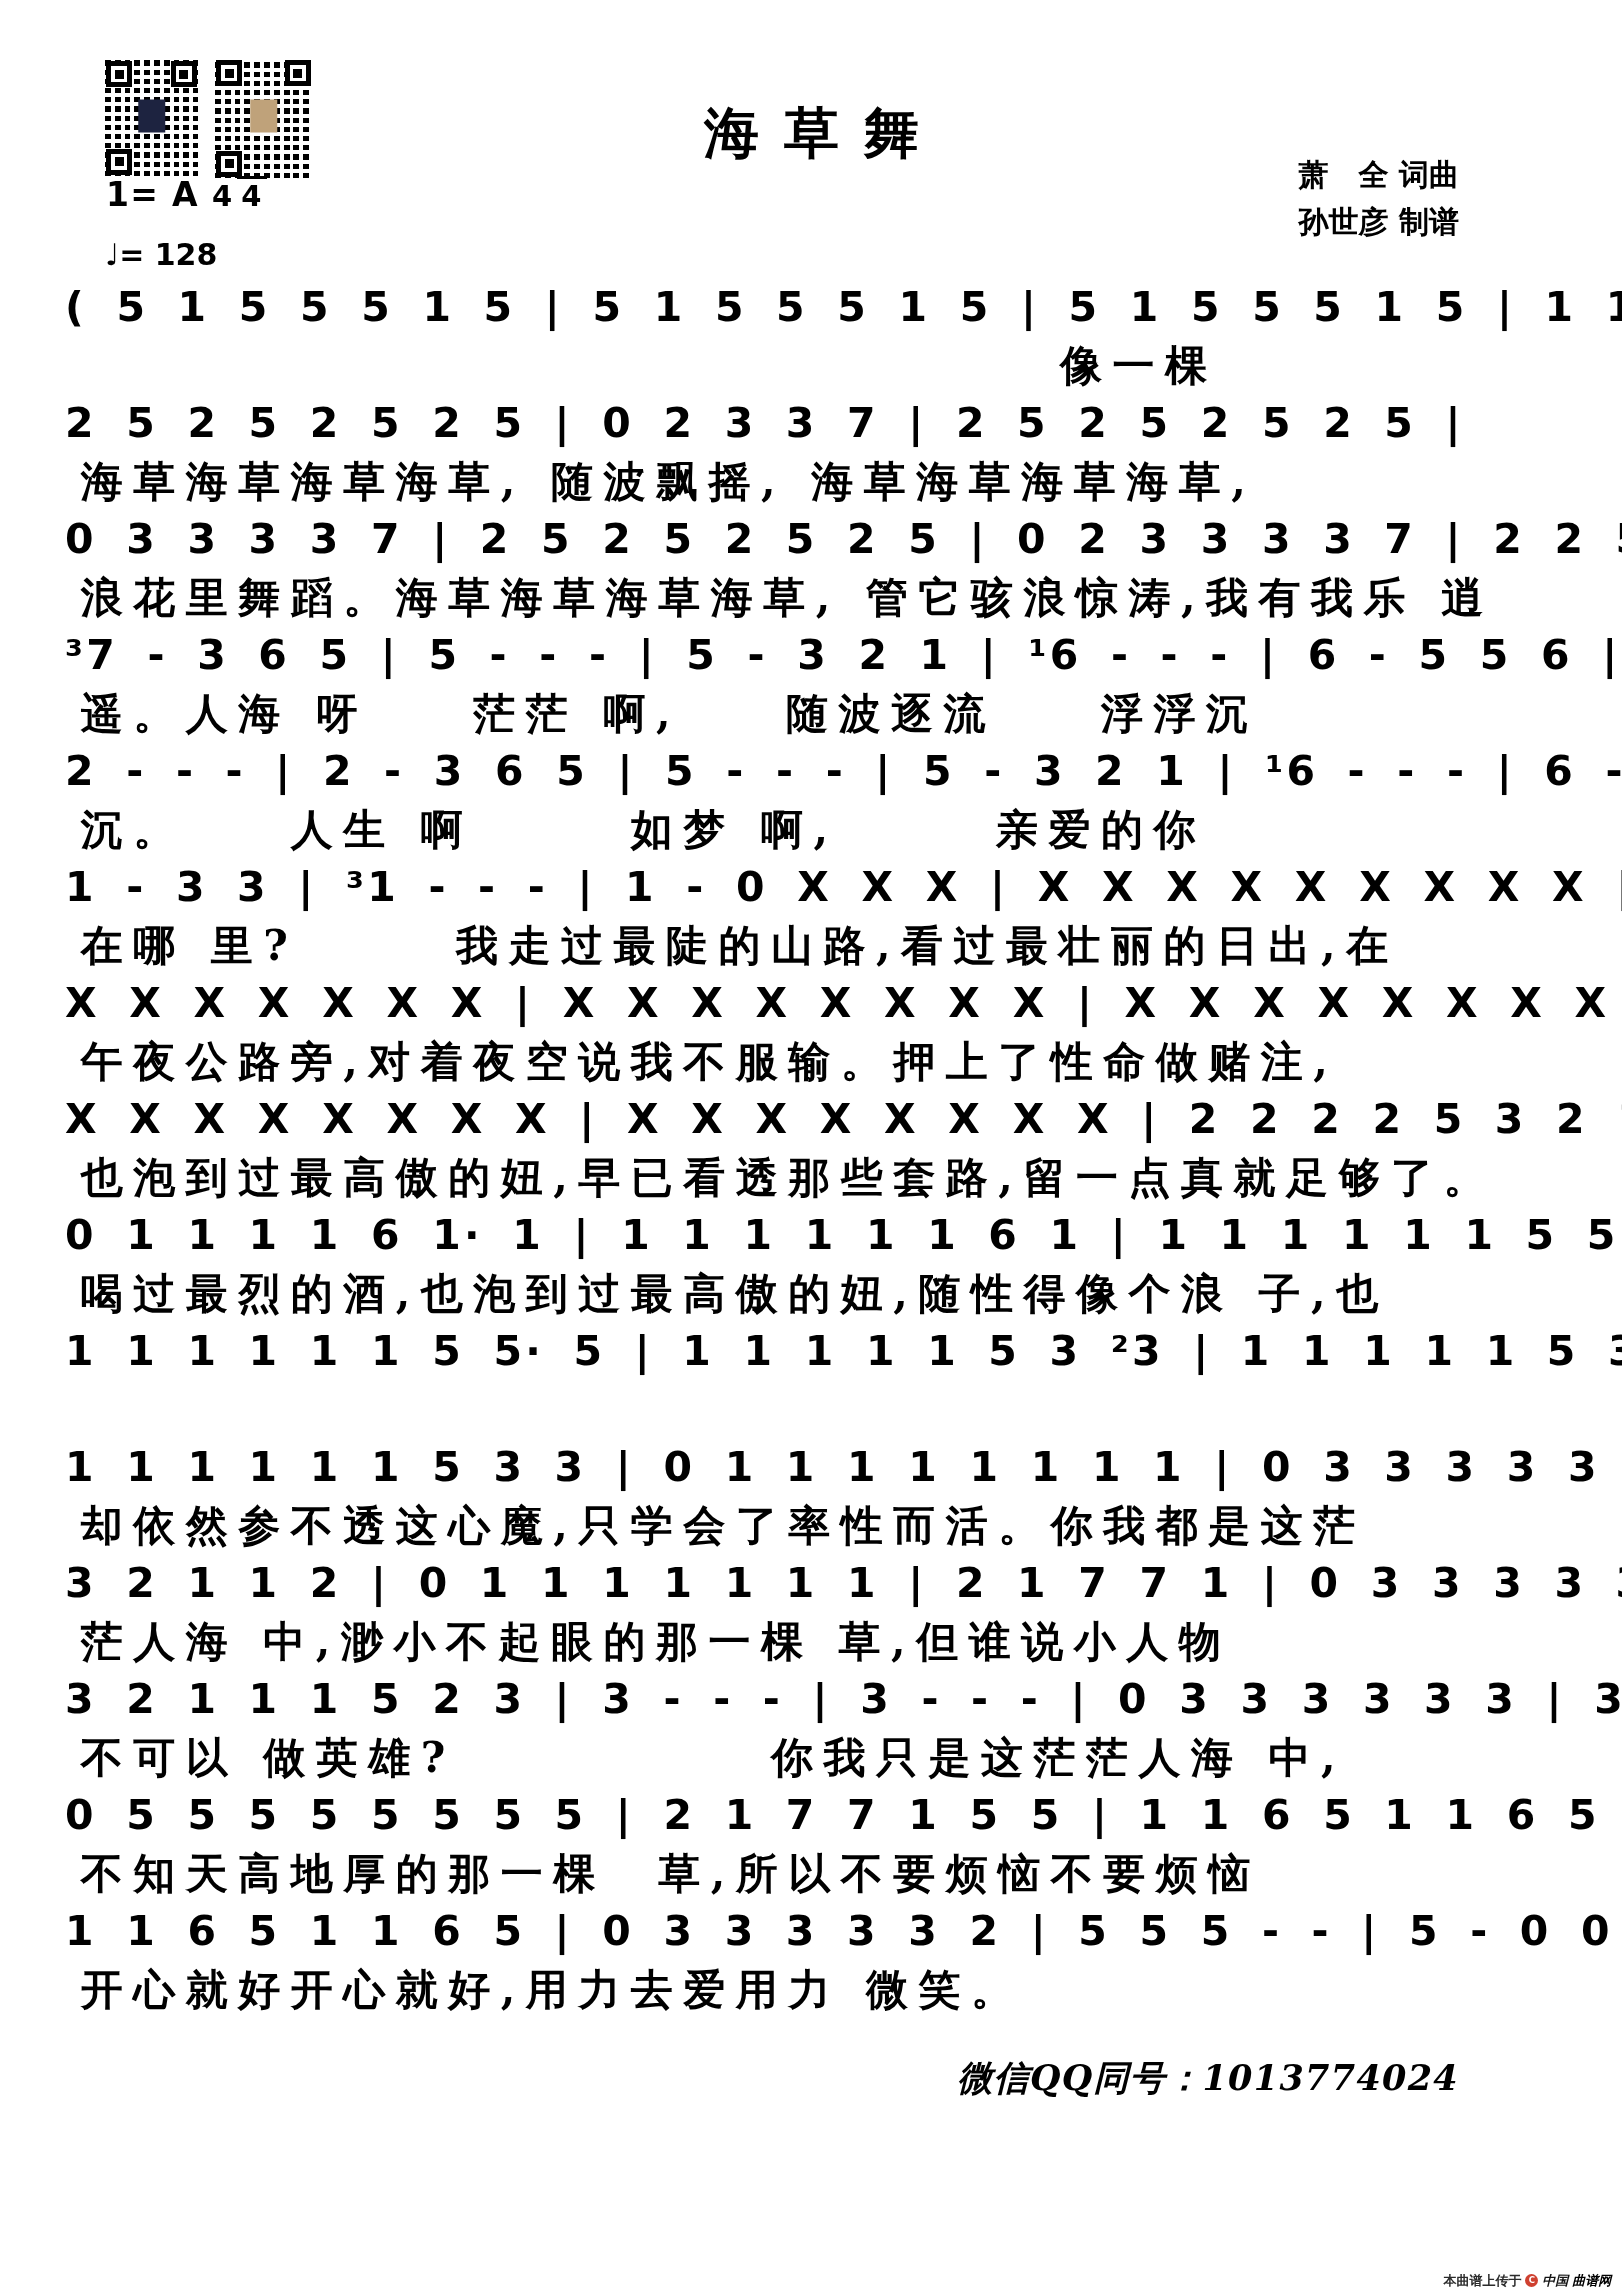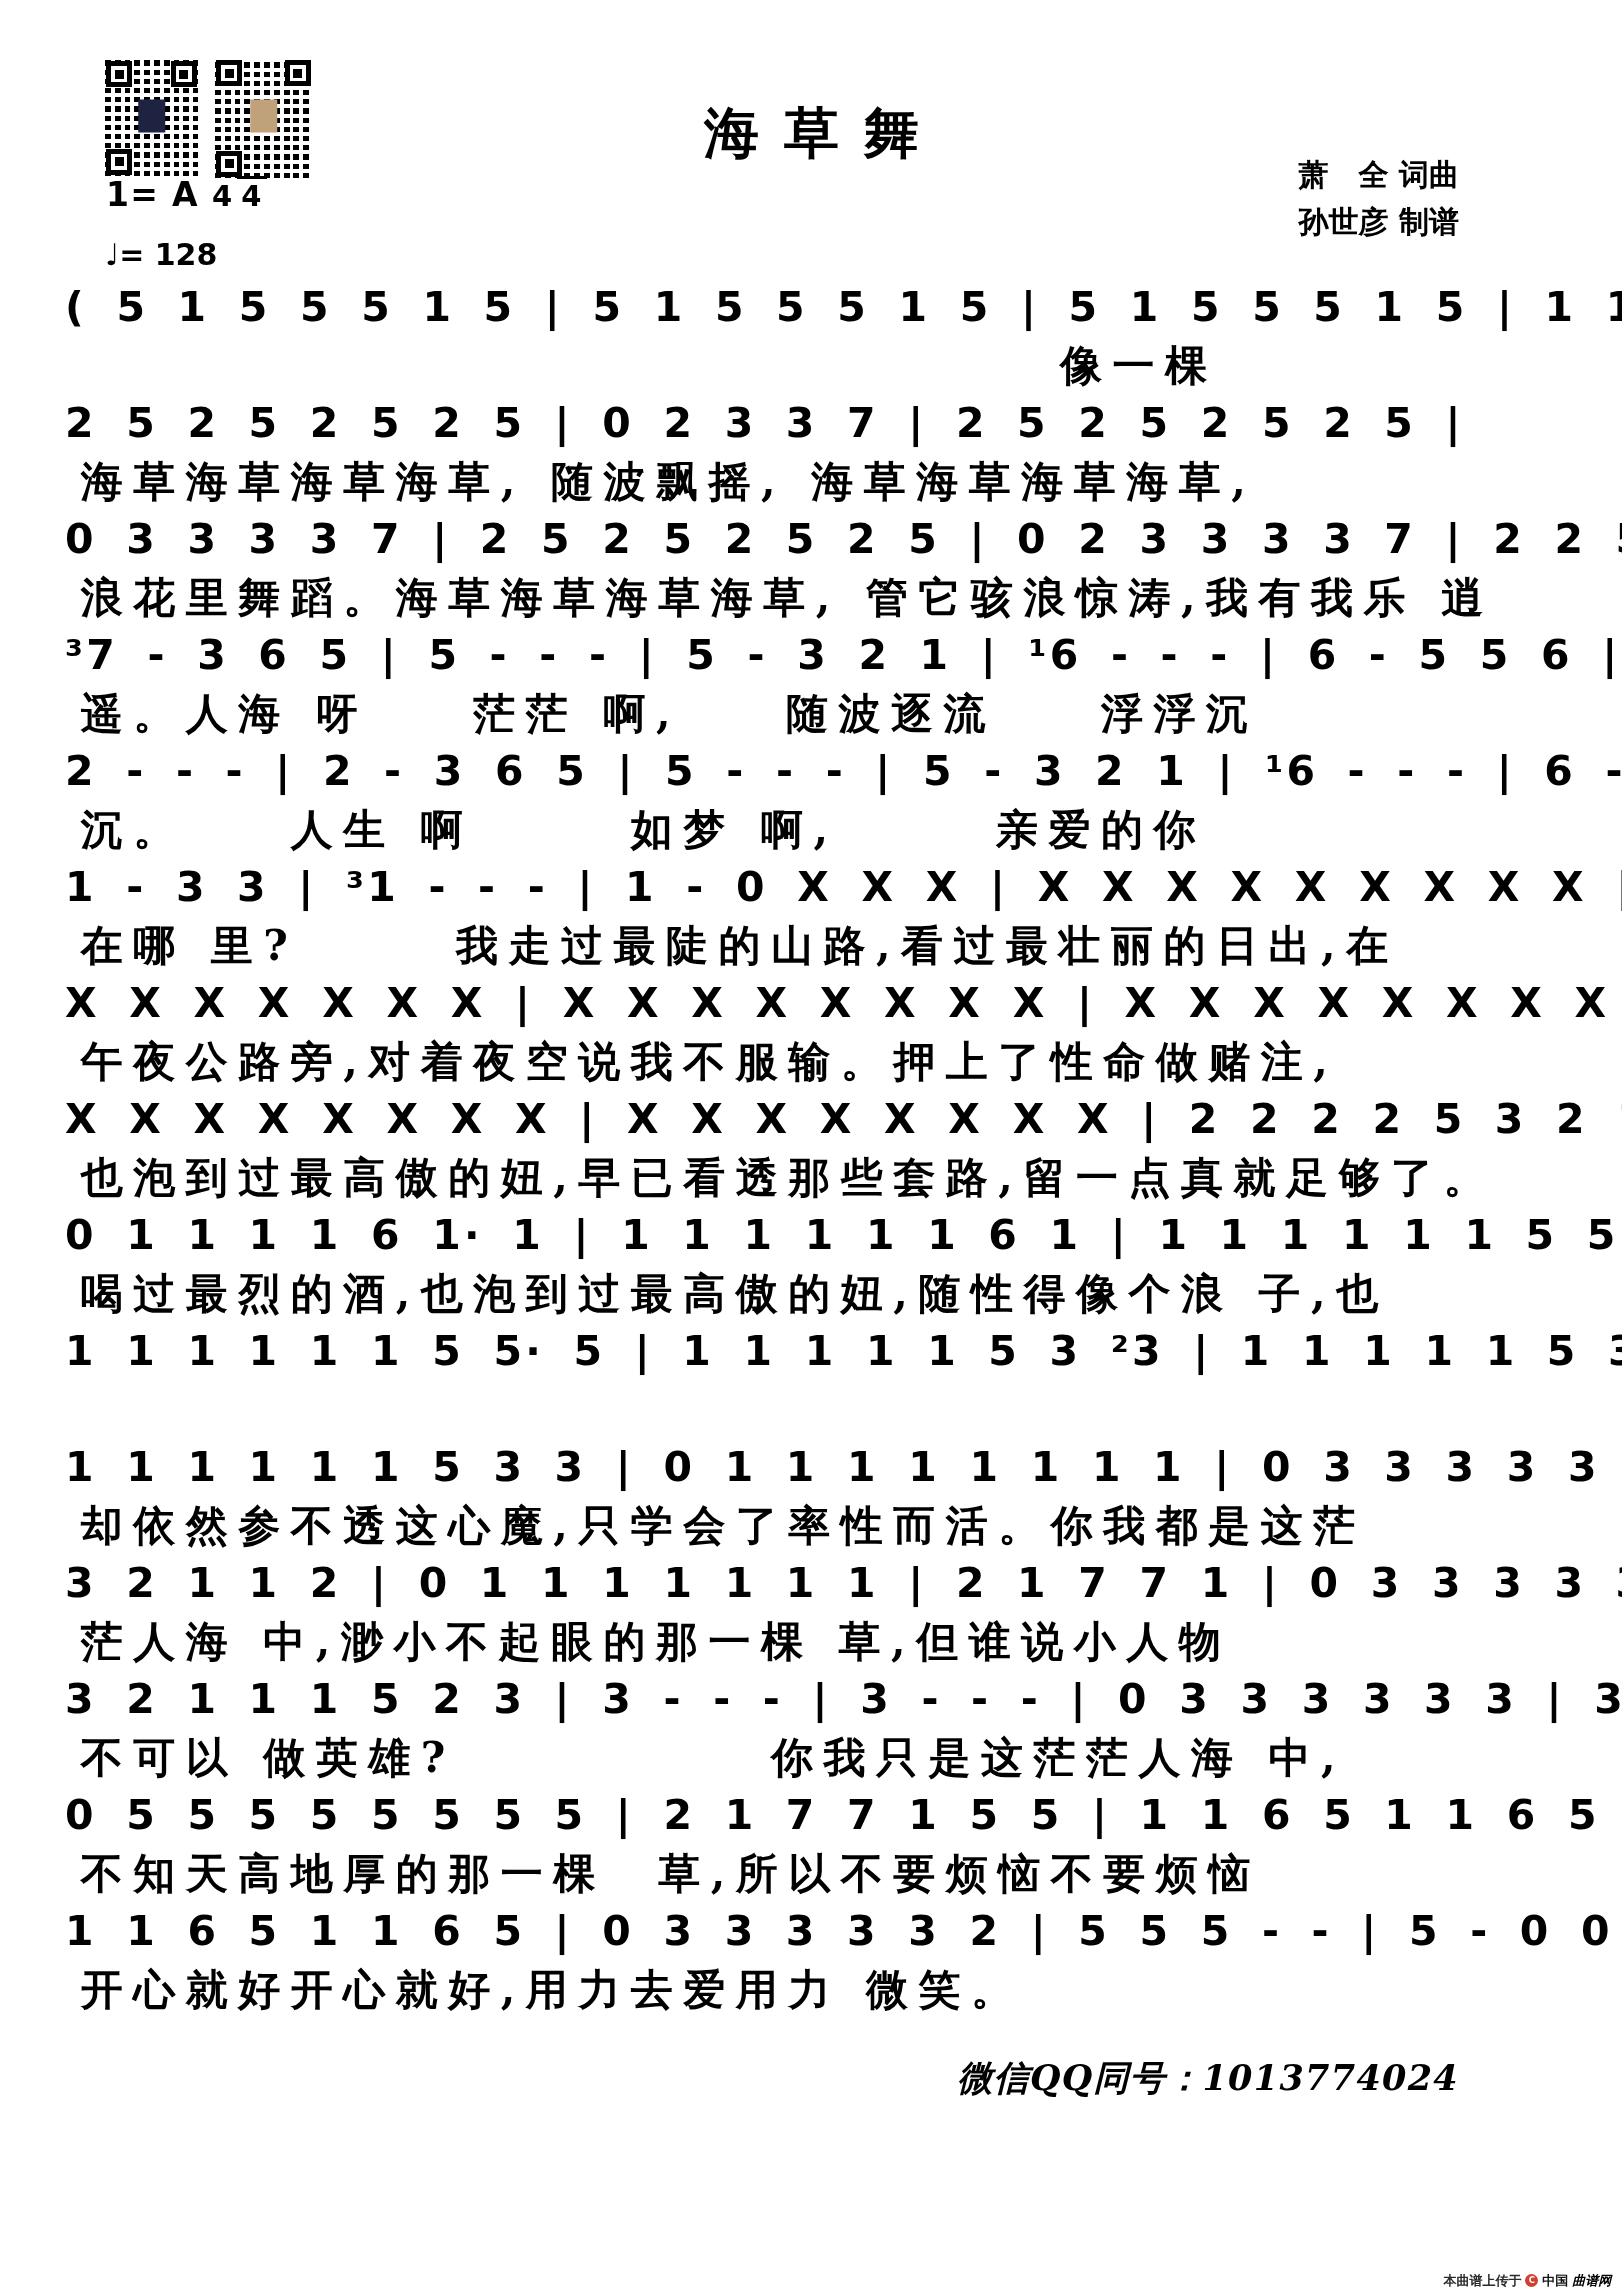--- a/index.html
+++ b/index.html
@@ -67,21 +67,21 @@
   .watermark{
     position:absolute;right:11.8px;top:2273px;height:15.7px;
     display:flex;align-items:center;gap:3.9px;font-size:13px;line-height:15.7px;
   }
   .wm-prefix{color:#2b2b2b;font-weight:700;margin-left:12px;}
   .wm-logo{
     width:13px;height:13px;border-radius:50%;background:#cf4030;color:#fff;
     display:inline-flex;align-items:center;justify-content:center;
     font-size:8.5px;font-weight:700;
   }
-  .wm-cn{font-weight:700;color:#141414;}
+  .wm-cn{font-weight:700;font-style:italic;color:#141414;}
   .wm-site{font-weight:700;font-style:italic;color:#000000;}
 </style>
 </head>
 <body>
 
 <div class="qr qr-1">
   <div class="finder-bl"></div>
   <div class="center"></div>
 </div>
 <div class="qr qr-2">

